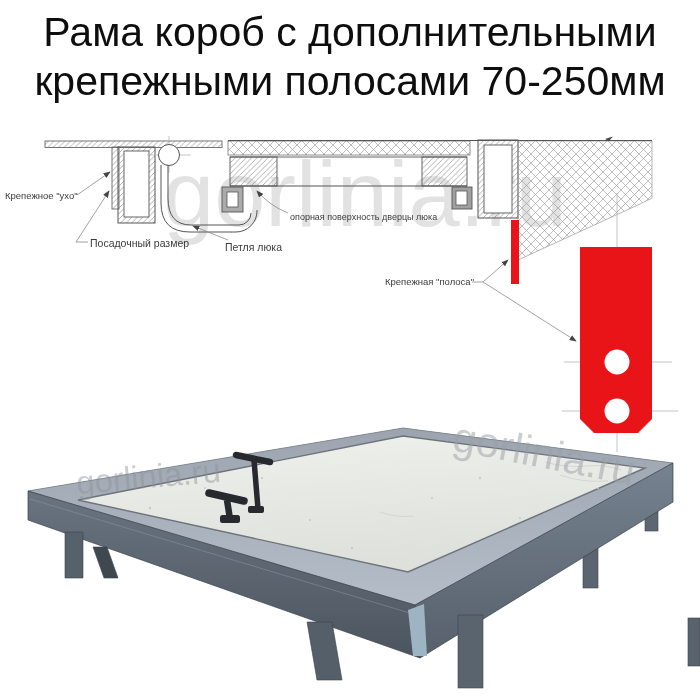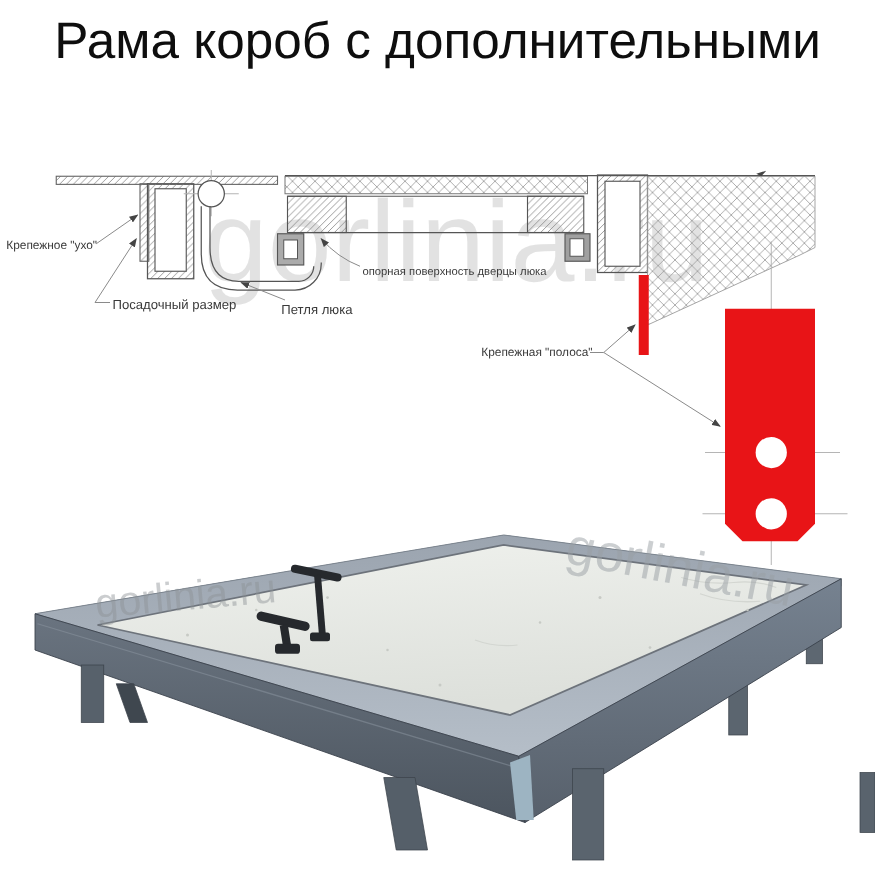--- a/index.html
+++ b/index.html
@@ -21,20 +21,21 @@
   #wm-diagram{left:163px;top:142px;font-size:92px;opacity:0.52;z-index:0;}
   #wm-photo-left{left:76px;top:458px;font-size:33px;color:#8d9296;opacity:0.45;transform:rotate(-5deg);z-index:5;}
   #wm-photo-right{left:452px;top:430px;font-size:42px;color:#9aa0a5;opacity:0.5;transform:rotate(11deg);z-index:5;}
   svg text{font-family:"Liberation Sans","DejaVu Sans",sans-serif;fill:#3a3a3a;}
 </style>
 </head>
 <body>
 
 <div class="title">
   <div>Рама короб с дополнительными</div>
+  <div>крепежными полосами 70-250мм</div>
 </div>
 
 <div class="wm" id="wm-diagram">gorlinia.ru</div>
 
 <svg id="diagram-svg" class="layer" width="700" height="346" viewBox="0 0 700 346">
   <defs>
     <pattern id="h1" patternUnits="userSpaceOnUse" width="5.5" height="5.5">
       <path d="M0 5.5 L5.5 0" stroke="#8f8f8f" stroke-width="0.7"></path>
     </pattern>
     <pattern id="h2" patternUnits="userSpaceOnUse" width="9" height="9">

